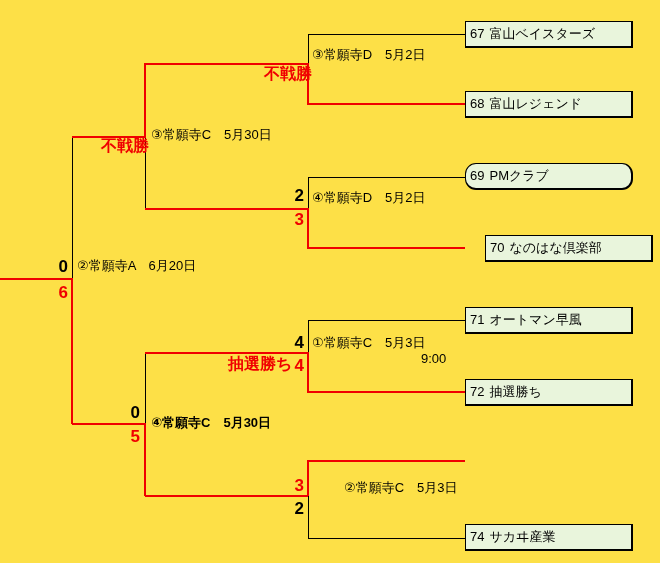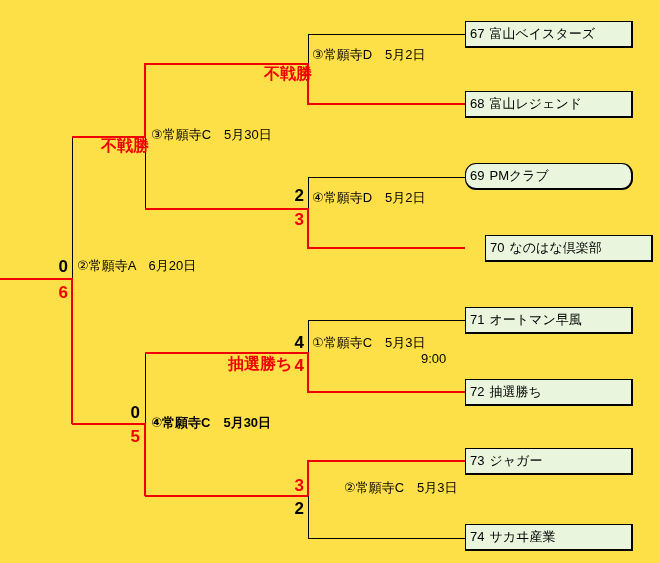--- a/index.html
+++ b/index.html
@@ -71,23 +71,20 @@
   </div>
   <div class="teambox" style="top:235px;margin-left:20px;">
     <span class="num">70</span><span>なのはな倶楽部</span>
   </div>
   <div class="teambox" style="top:307px;">
     <span class="num">71</span><span>オートマン早風</span>
   </div>
   <div class="teambox" style="top:379px;">
     <span class="num">72</span><span>抽選勝ち</span>
   </div>
-  <div class="teambox" style="top:448px;">
-    <span class="num">73</span><span>ジャガー</span>
-  </div>
   <div class="teambox" style="top:524px;">
     <span class="num">74</span><span>サカヰ産業</span>
   </div>
 
   <div class="mlabel" style="left:312px;top:48px;">③常願寺D　5月2日</div>
   <div class="mlabel" style="left:312px;top:191px;">④常願寺D　5月2日</div>
   <div class="mlabel" style="left:312px;top:336px;">①常願寺C　5月3日</div>
   <div class="mtime" style="left:421px;top:352px;">9:00</div>
   <div class="mlabel" style="left:312px;top:481px;margin-left:32px;">②常願寺C　5月3日</div>
   <div class="mlabel" style="left:151px;top:128px;">③常願寺C　5月30日</div>

